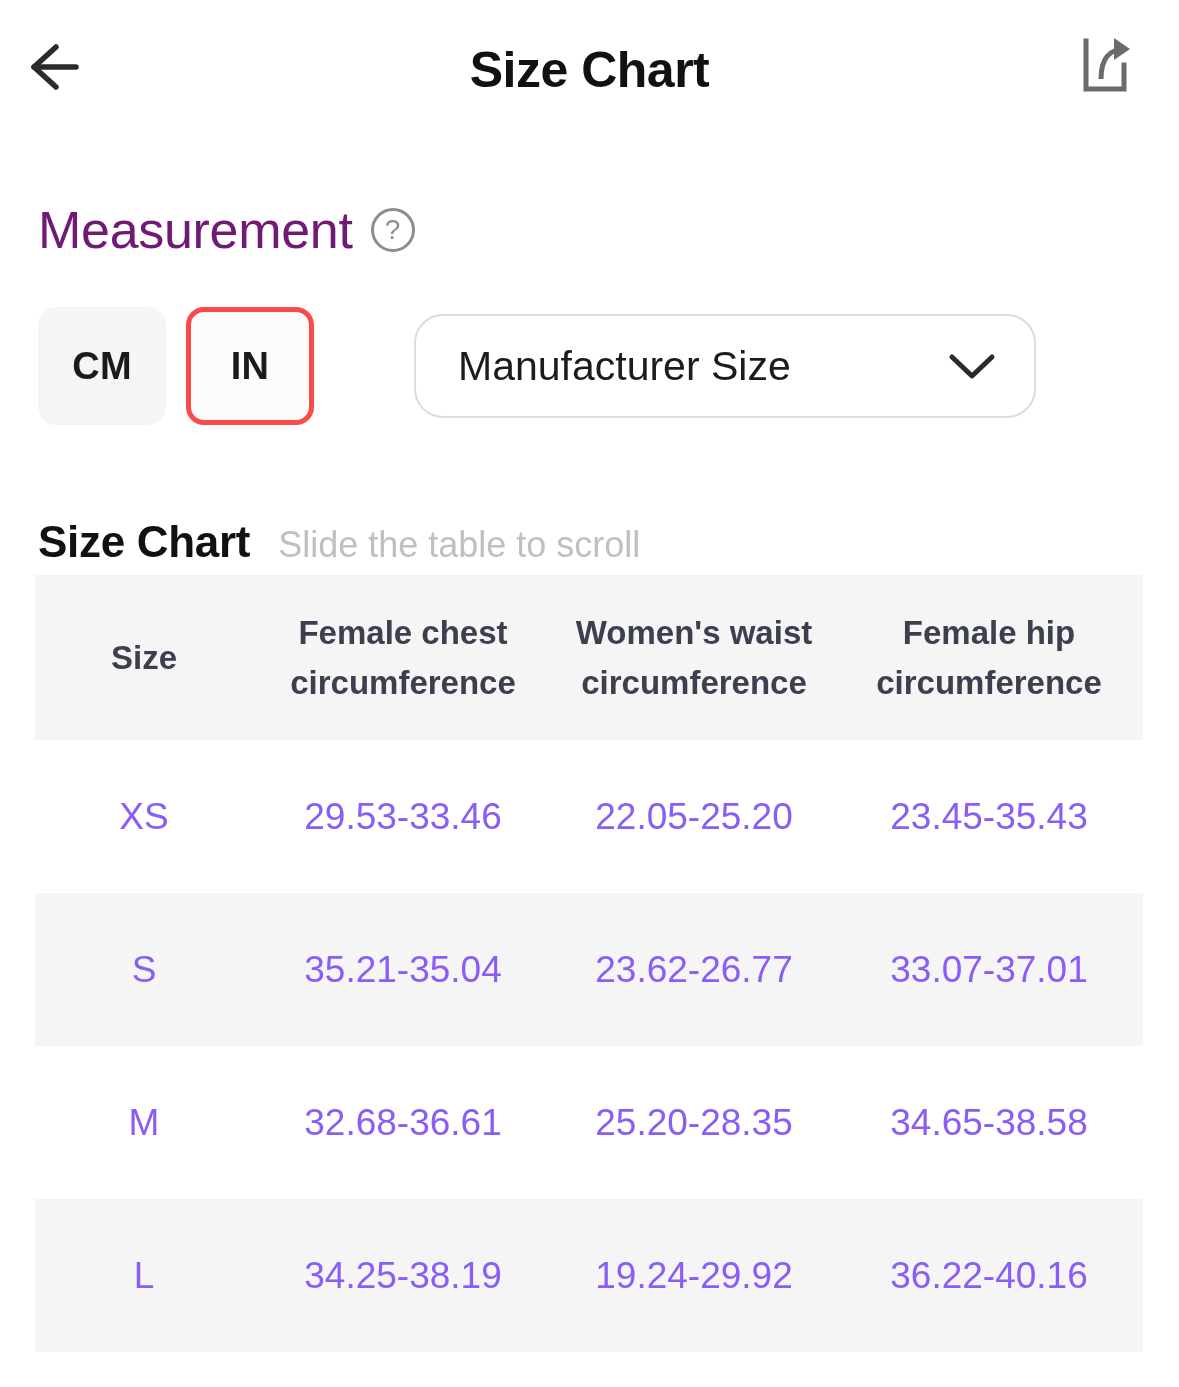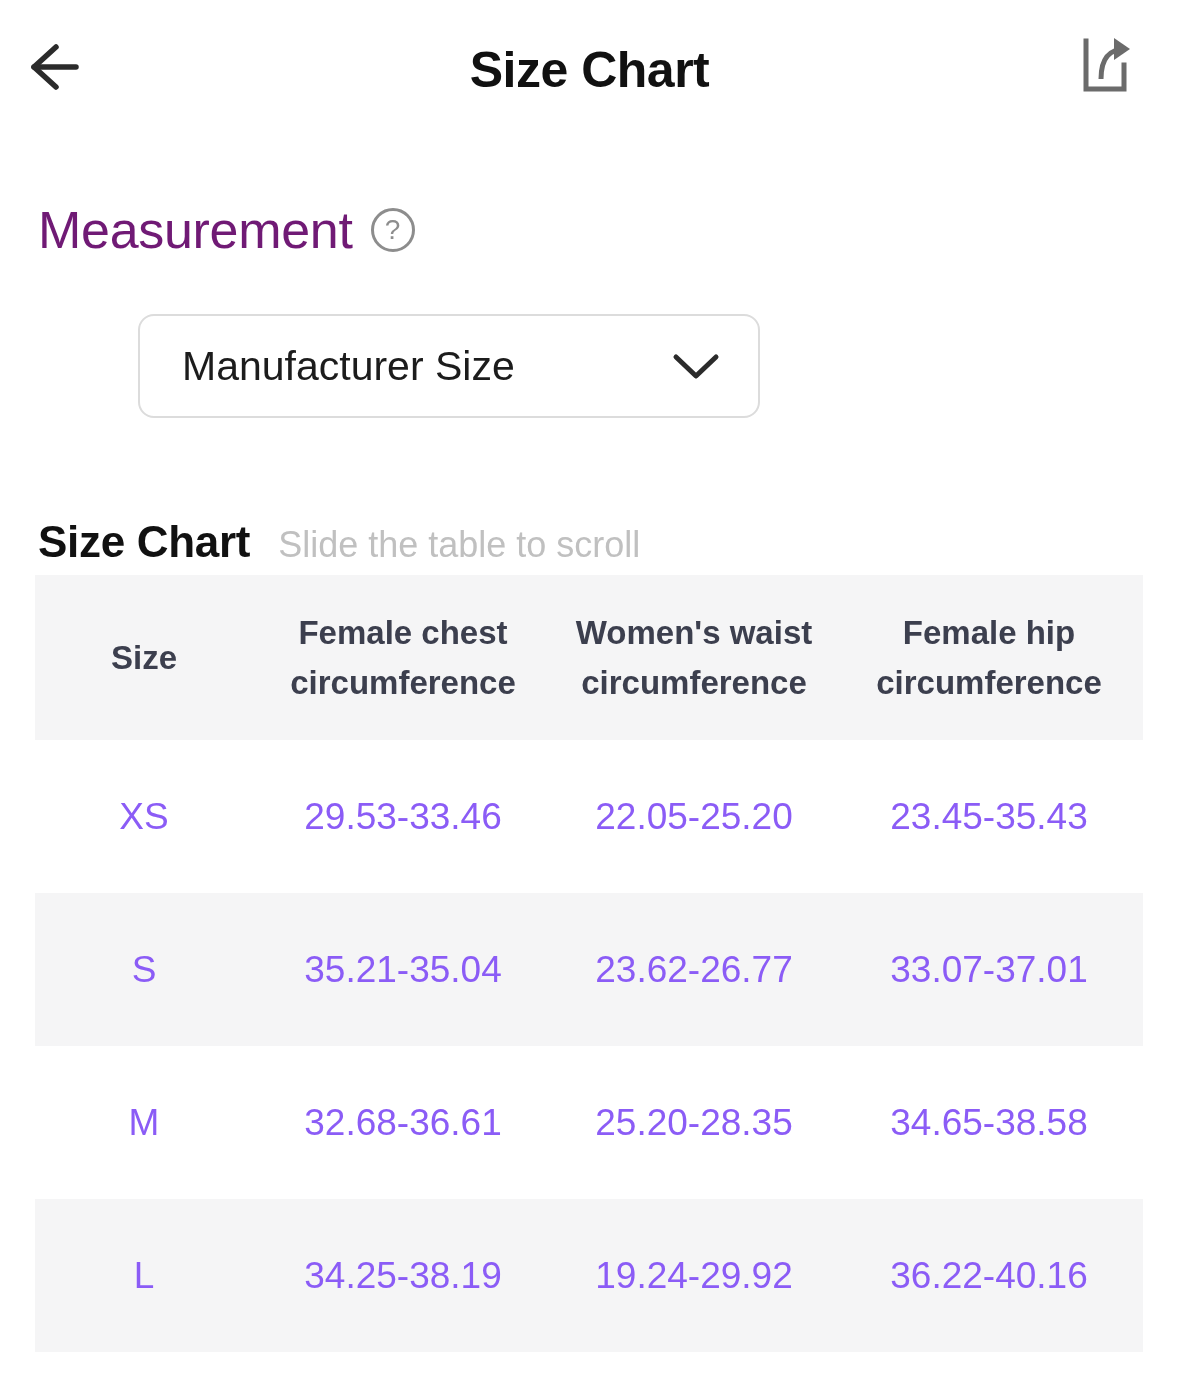--- a/index.html
+++ b/index.html
@@ -120,21 +120,21 @@
     background: #fbfbfb;
     border: 5px solid #fb4a4a;
   }
 
   .select-box {
     margin-left: 100px;
     flex: 1;
     max-width: 622px;
     height: 104px;
     border: 2px solid #dcdcdc;
-    border-radius: 16px;
+    border-radius: 29px;
     background: #ffffff;
     display: flex;
     align-items: center;
     justify-content: space-between;
     padding: 0 36px 0 42px;
     cursor: pointer;
   }
   .select-value {
     font-size: 41px;
     font-weight: 400;
@@ -240,20 +240,24 @@
 
 </div>
 
 <div class="measurement-row">
   <span class="section-label">Measurement</span>
   <span class="help-icon">?</span>
 </div>
 
 <div class="controls-row">
 
+  <div class="unit-group">
+    <div class="unit-btn">CM</div>
+    <div class="unit-btn selected">IN</div>
+  </div>
 
   <div class="select-box">
     <span class="select-value">Manufacturer Size</span>
     <span class="chevron">
       <svg width="52" height="32" viewBox="0 0 52 32" aria-hidden="true">
         <path d="M6 7 L26 26 L46 7" fill="none" stroke="#2b2b2b" stroke-width="5" stroke-linecap="round" stroke-linejoin="round"></path>
       </svg>
     </span>
   </div>
 

